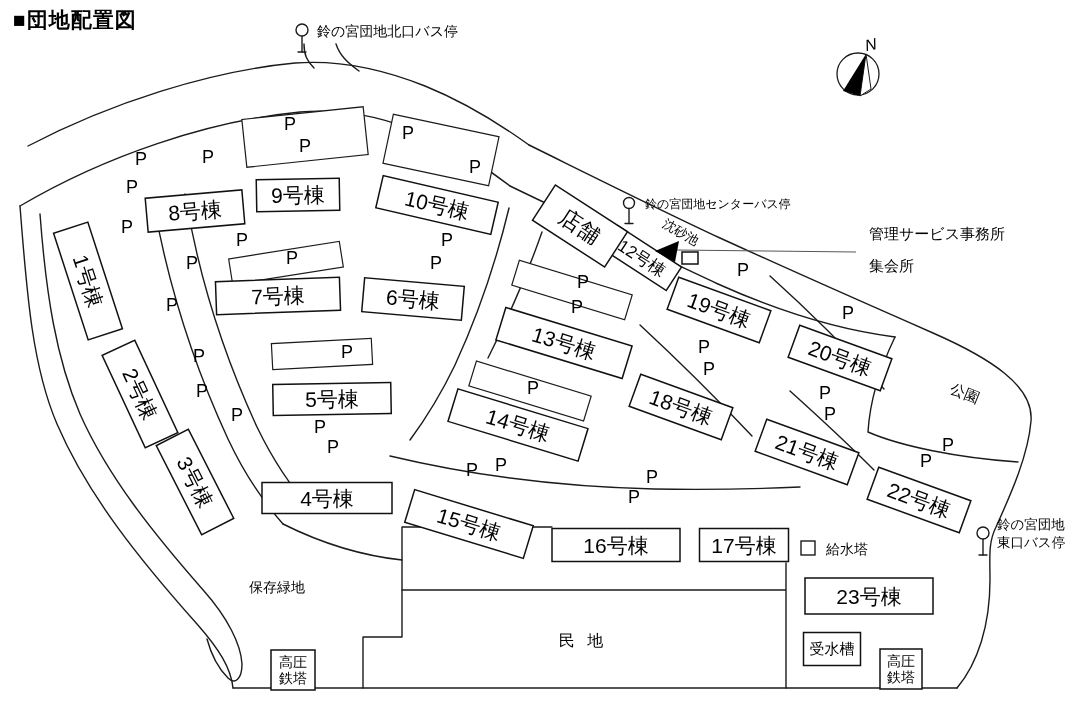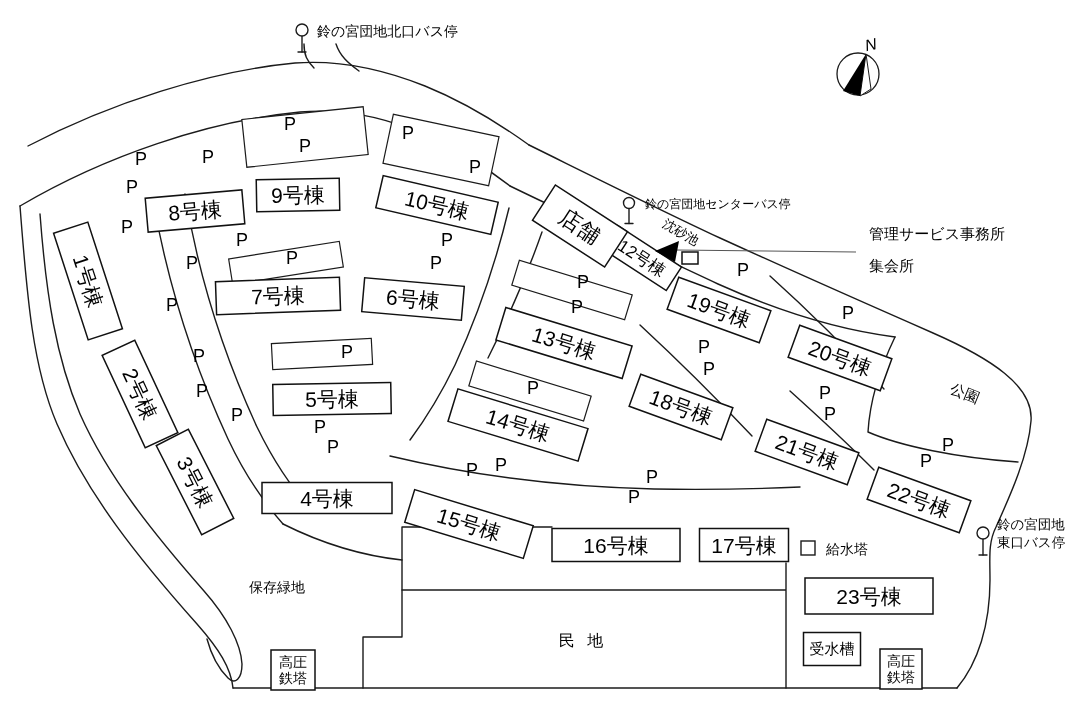--- a/index.html
+++ b/index.html
@@ -17,20 +17,21 @@
   .pm{font-size:18px;text-anchor:middle;}
   .al{text-anchor:middle;}
   .busl{text-anchor:start;}
   .busicon{fill:#ffffff;stroke:#1b1b1b;stroke-width:1.4;}
   .thin{fill:none;stroke:#1b1b1b;stroke-width:1.4;stroke-linecap:round;}
 </style>
 </head>
 <body>
 
 <div class="stage">
+  <h1 class="title">■団地配置図</h1>
   <svg id="map" xmlns="http://www.w3.org/2000/svg" viewBox="0 0 1079 708" width="1079" height="708">
       <path d="M 28,146 C 110,103 210,71 295,63 C 335,60 380,68 425,86 C 462,101 497,122 529,145" class="road" stroke="#1b1b1b"></path>
       <path d="M 20,206 C 105,156 208,121 300,112 C 344,108 388,118 428,136 C 459,151 487,168 510,186" class="road" stroke="#1b1b1b"></path>
       <path d="M 304,44 C 304,55 307,61 314,68" class="road" stroke="#1b1b1b"></path>
       <path d="M 336,44 C 340,56 348,63 359,71" class="road" stroke="#1b1b1b"></path>
       <path d="M 529,145 C 600,180 660,210 720,238 C 790,270 860,301 933,333 C 990,358 1034,386 1031,421 C 1028,458 1008,500 996,527 C 988,543 990,558 990,580 C 990,625 978,663 957,688" class="road" stroke="#1b1b1b"></path>
       <path d="M 510,186 C 580,220 650,252 718,284 C 778,311 840,330 895,337" class="road" stroke="#1b1b1b"></path>
       <path d="M 233,688 L 957,688" class="road" stroke="#1b1b1b"></path>
       <path d="M 20,206 C 27,298 33,368 57,424 C 87,494 139,559 197,624 C 219,649 231,668 233,688" class="road" stroke="#1b1b1b"></path>
       <path d="M 40,214 C 46,294 56,358 80,414 C 108,477 154,534 204,591 C 227,617 241,644 242,664 C 242,679 235,685 228,678 C 219,669 211,654 207,639" class="road" stroke="#1b1b1b"></path>

